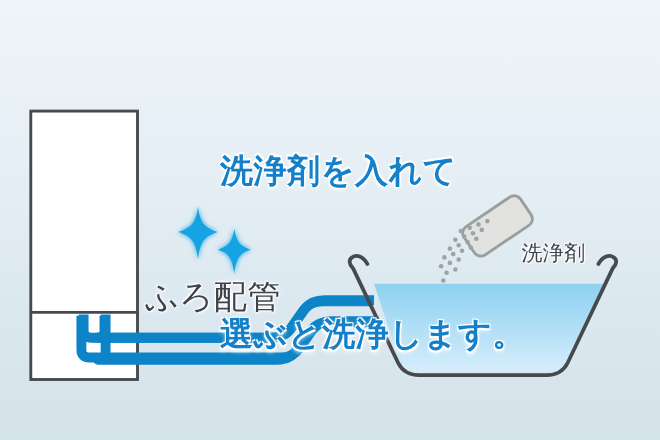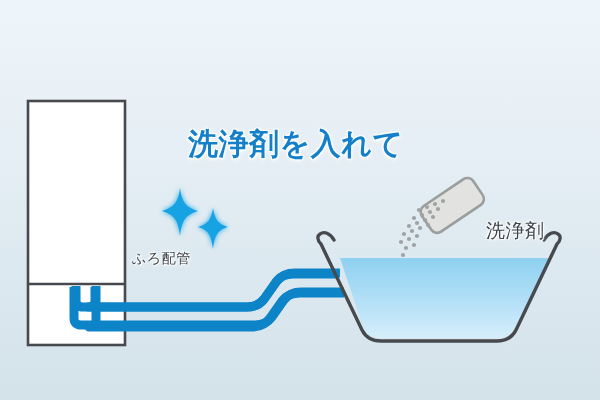--- a/index.html
+++ b/index.html
@@ -33,31 +33,31 @@
     line-height: 39px;
     color: #1480c9;
     text-shadow:
        0 0  3px #ffffff,
        1px 1px 0 rgba(255,255,255,0.95),
       -1px 1px 0 rgba(255,255,255,0.95),
        1px -1px 0 rgba(255,255,255,0.95),
       -1px -1px 0 rgba(255,255,255,0.95),
        0 2px 4px rgba(255,255,255,0.9);
   }
-  #headline div { margin: 4px; padding: 0; }
+  #headline div { margin: 16px; padding: 0; }
   #pipe-label {
     left: 132px;
     top: 250px;
-    font-size: 14px;
+    font-size: 30px;
     font-weight: normal;
     color: #3d4349;
     text-shadow: 0 0 3px #fff, 0 0 5px #fff, 1px 1px 0 rgba(255,255,255,0.9), -1px -1px 0 rgba(255,255,255,0.9);
   }
   #detergent-label {
-    left: 486px;
+    left: 474px;
     top: 160px;
     font-size: 19px;
     font-weight: normal;
     line-height: 28px;
     color: #3d4349;
     text-align: left;
     text-shadow: 0 0 3px #fff, 0 0 5px #fff, 1px 1px 0 rgba(255,255,255,0.9), -1px -1px 0 rgba(255,255,255,0.9);
   }
   #detergent-label div { margin: 0; padding: 0; }
 </style>
@@ -172,20 +172,21 @@
         <circle cx="409" cy="239" r="2.1"></circle>
       <circle cx="417" cy="236" r="2.1"></circle>
       <circle cx="406" cy="248" r="2.1"></circle>
         <circle cx="414" cy="245" r="2.1"></circle>
       <circle cx="403" cy="255" r="2.1"></circle>
     </g>
   </svg>
 
   <div class="txt" id="headline">
     <div>洗浄剤を入れて</div>
+    <div>選ぶと洗浄します。</div>
   </div>
 
   <div class="txt" id="pipe-label">ふろ配管</div>
 
   <div class="txt" id="detergent-label">
     <div>洗浄剤</div>
   </div>
 
 </div>
 

